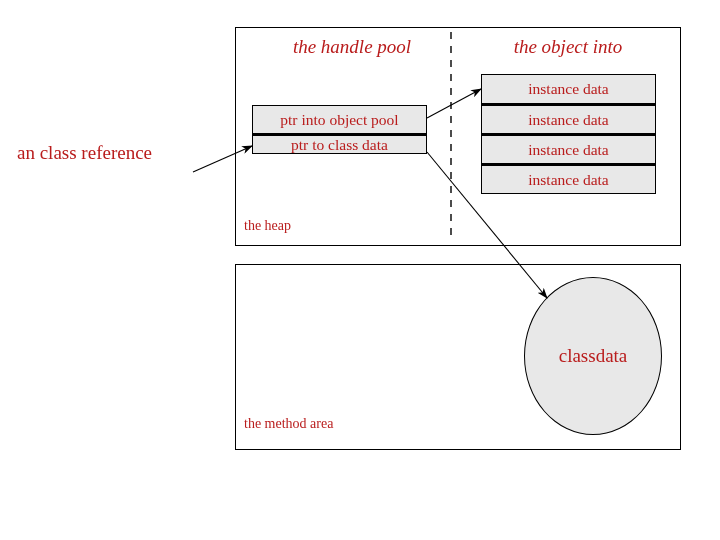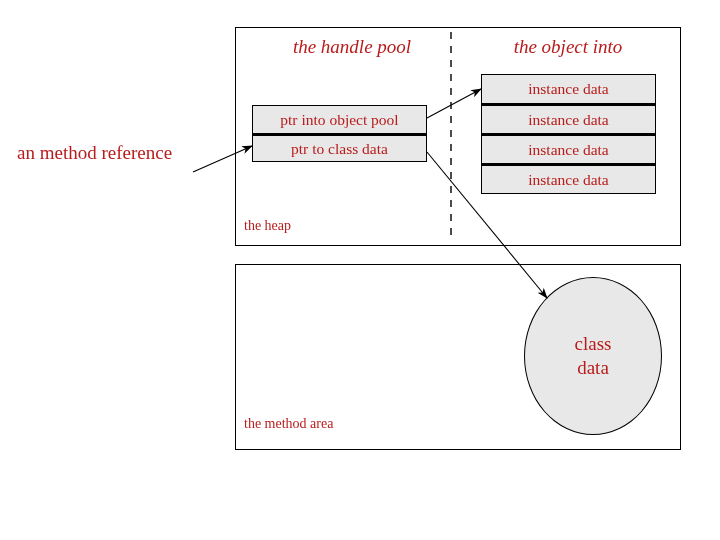--- a/index.html
+++ b/index.html
@@ -57,21 +57,20 @@
   .cell-thick-top {
     border-top: 2px solid #000000;
   }
   .ellipse {
     position: absolute;
     border: 1px solid #000000;
     background: #e8e8e8;
     border-radius: 50%;
     box-sizing: border-box;
     display: flex;
-    flex-direction: column;
     align-items: center;
     justify-content: center;
     font-size: 19px;
     line-height: 1.25;
   }
   .divider-svg, .arrow-svg {
     position: absolute;
     left: 0;
     top: 0;
     width: 720px;
@@ -89,26 +88,26 @@
   <div class="region-box" style="left:235px; top:264px; width:446px; height:186px;"></div>
 
   <div class="pool-title" style="left:252px; top:37px; width:200px;">the handle pool</div>
 
   <div class="pool-title" style="left:468px; top:37px; width:200px;">the object into</div>
 
   <div class="region-label" style="left:244px; top:219px;">the heap</div>
 
   <div class="region-label" style="left:244px; top:417px;">the method area</div>
 
-  <div class="free-label" style="left:17px; top:143px;">an method reference</div>
+  <div class="free-label" style="left:17px; top:143px;">an class reference</div>
 
 
   <div class="cell" style="left:252px; top:105px; width:175px; height:29px;">ptr into object pool</div>
 
-  <div class="cell cell-thick-top" style="left:252px; top:134px; width:175px; height:28px;">ptr to class data</div>
+  <div class="cell cell-thick-top" style="left:252px; top:134px; width:175px; height:20px;">ptr to class data</div>
 
   <div class="cell" style="left:481px; top:74px; width:175px; height:30px;">instance data</div>
 
   <div class="cell cell-thick-top" style="left:481px; top:104px; width:175px; height:30px;">instance data</div>
 
   <div class="cell cell-thick-top" style="left:481px; top:134px; width:175px; height:30px;">instance data</div>
 
   <div class="cell cell-thick-top" style="left:481px; top:164px; width:175px; height:30px;">instance data</div>
 
   <div class="ellipse" style="left:524px; top:277px; width:138px; height:158px;">

